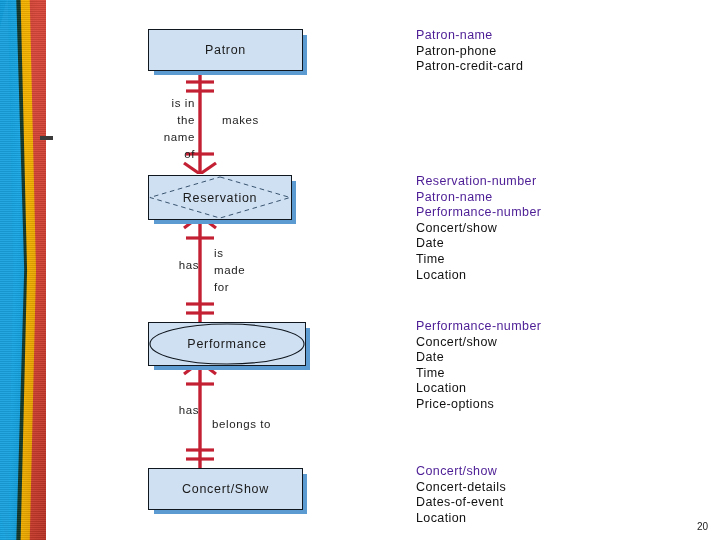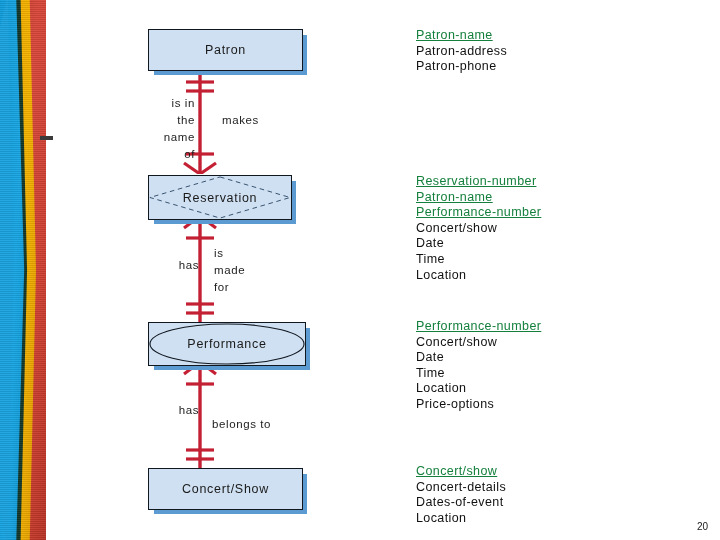--- a/index.html
+++ b/index.html
@@ -137,22 +137,21 @@
     font-size: 12.5px;
     line-height: 15.6px;
     letter-spacing: 0.4px;
     color: #111111;
   }
   .attr-block .attr {
     display: block;
     white-space: nowrap;
   }
   .attr-block .attr.key {
-    color: #15803d;
-    text-decoration: underline;
+    color: #4c1d95;
     text-underline-offset: 1px;
   }
 
   
   .page-number {
     position: absolute;
     right: 12px;
     bottom: 8px;
     font-size: 10px;
     color: #1a1a1a;
@@ -259,22 +258,22 @@
   <div class="verb left" style="left:159px; top:257px; width:40px;">has</div>
   <div class="verb right" style="left:214px; top:245px; width:60px;">is
 made
 for</div>
 
   <div class="verb left" style="left:159px; top:402px; width:40px;">has</div>
   <div class="verb right" style="left:212px; top:416px; width:100px;">belongs to</div>
 
   <div class="attr-block" id="attrs-patron" style="left:416px; top:28px;">
       <span class="attr key">Patron-name</span>
-      <span class="attr">Patron-address</span>
       <span class="attr">Patron-phone</span>
+      <span class="attr">Patron-credit-card</span>
     </div>
 
   <div class="attr-block" id="attrs-reservation" style="left:416px; top:174px;">
       <span class="attr key">Reservation-number</span>
       <span class="attr key">Patron-name</span>
       <span class="attr key">Performance-number</span>
       <span class="attr">Concert/show</span>
       <span class="attr">Date</span>
       <span class="attr">Time</span>
       <span class="attr">Location</span>

